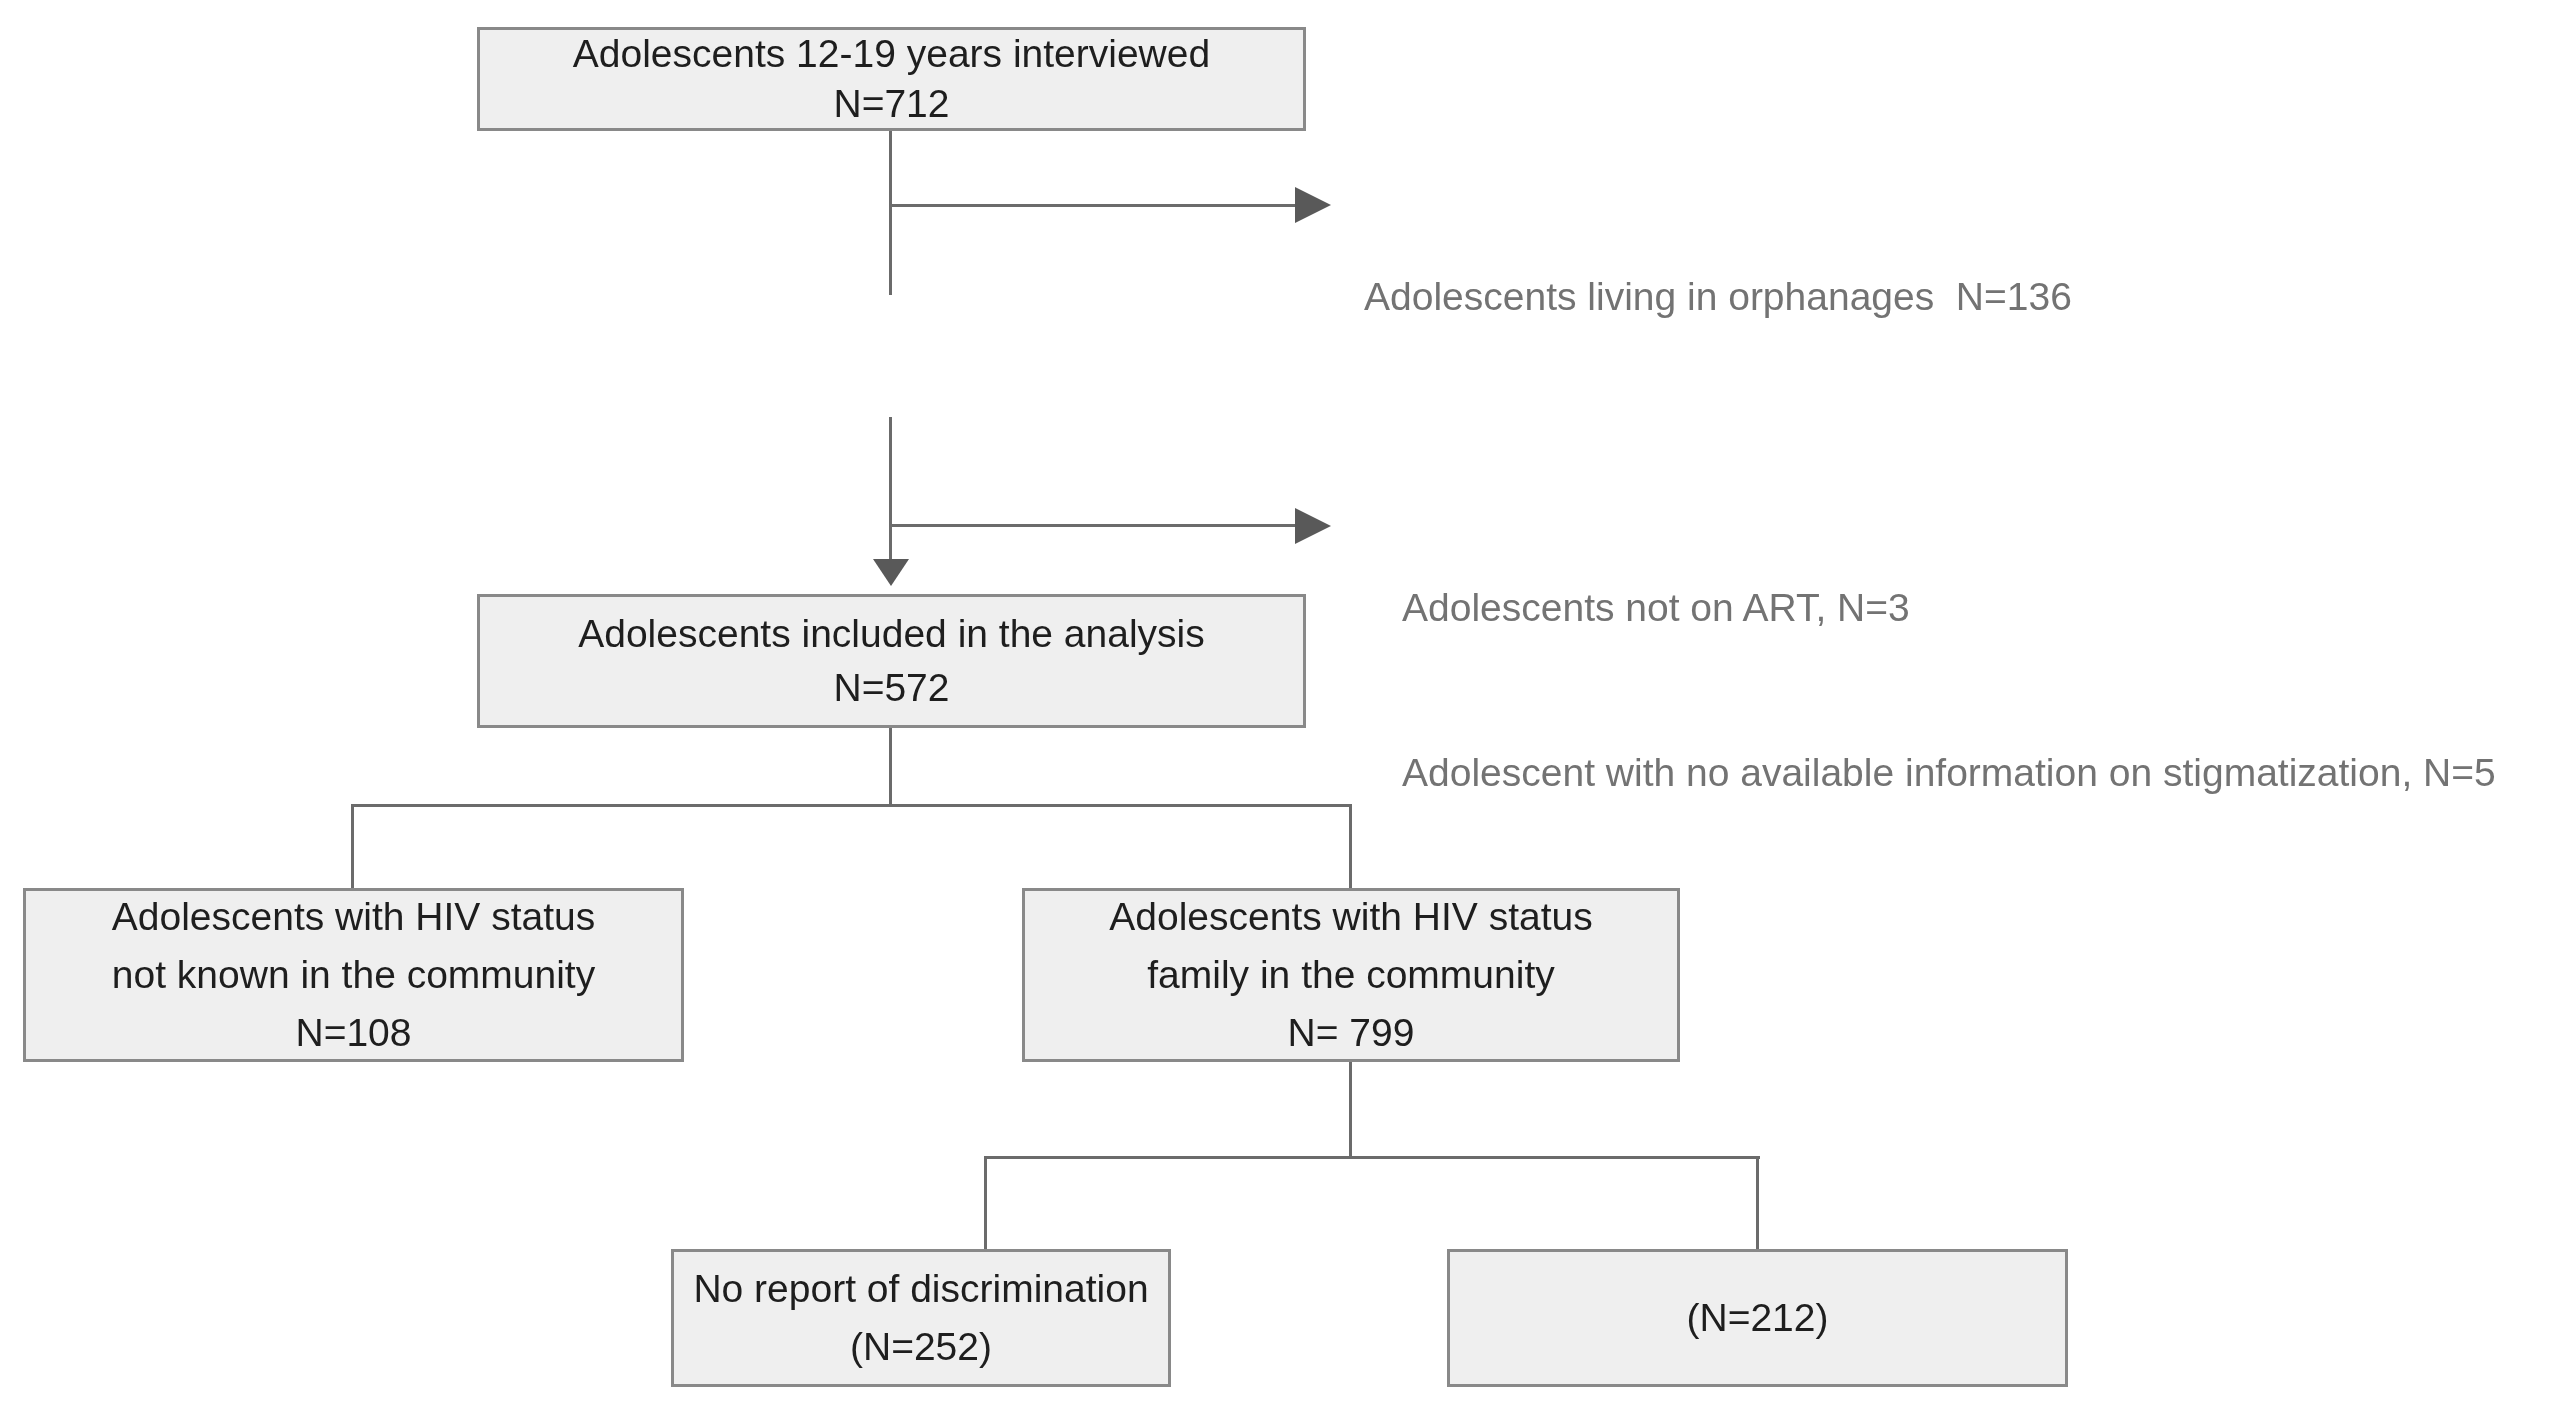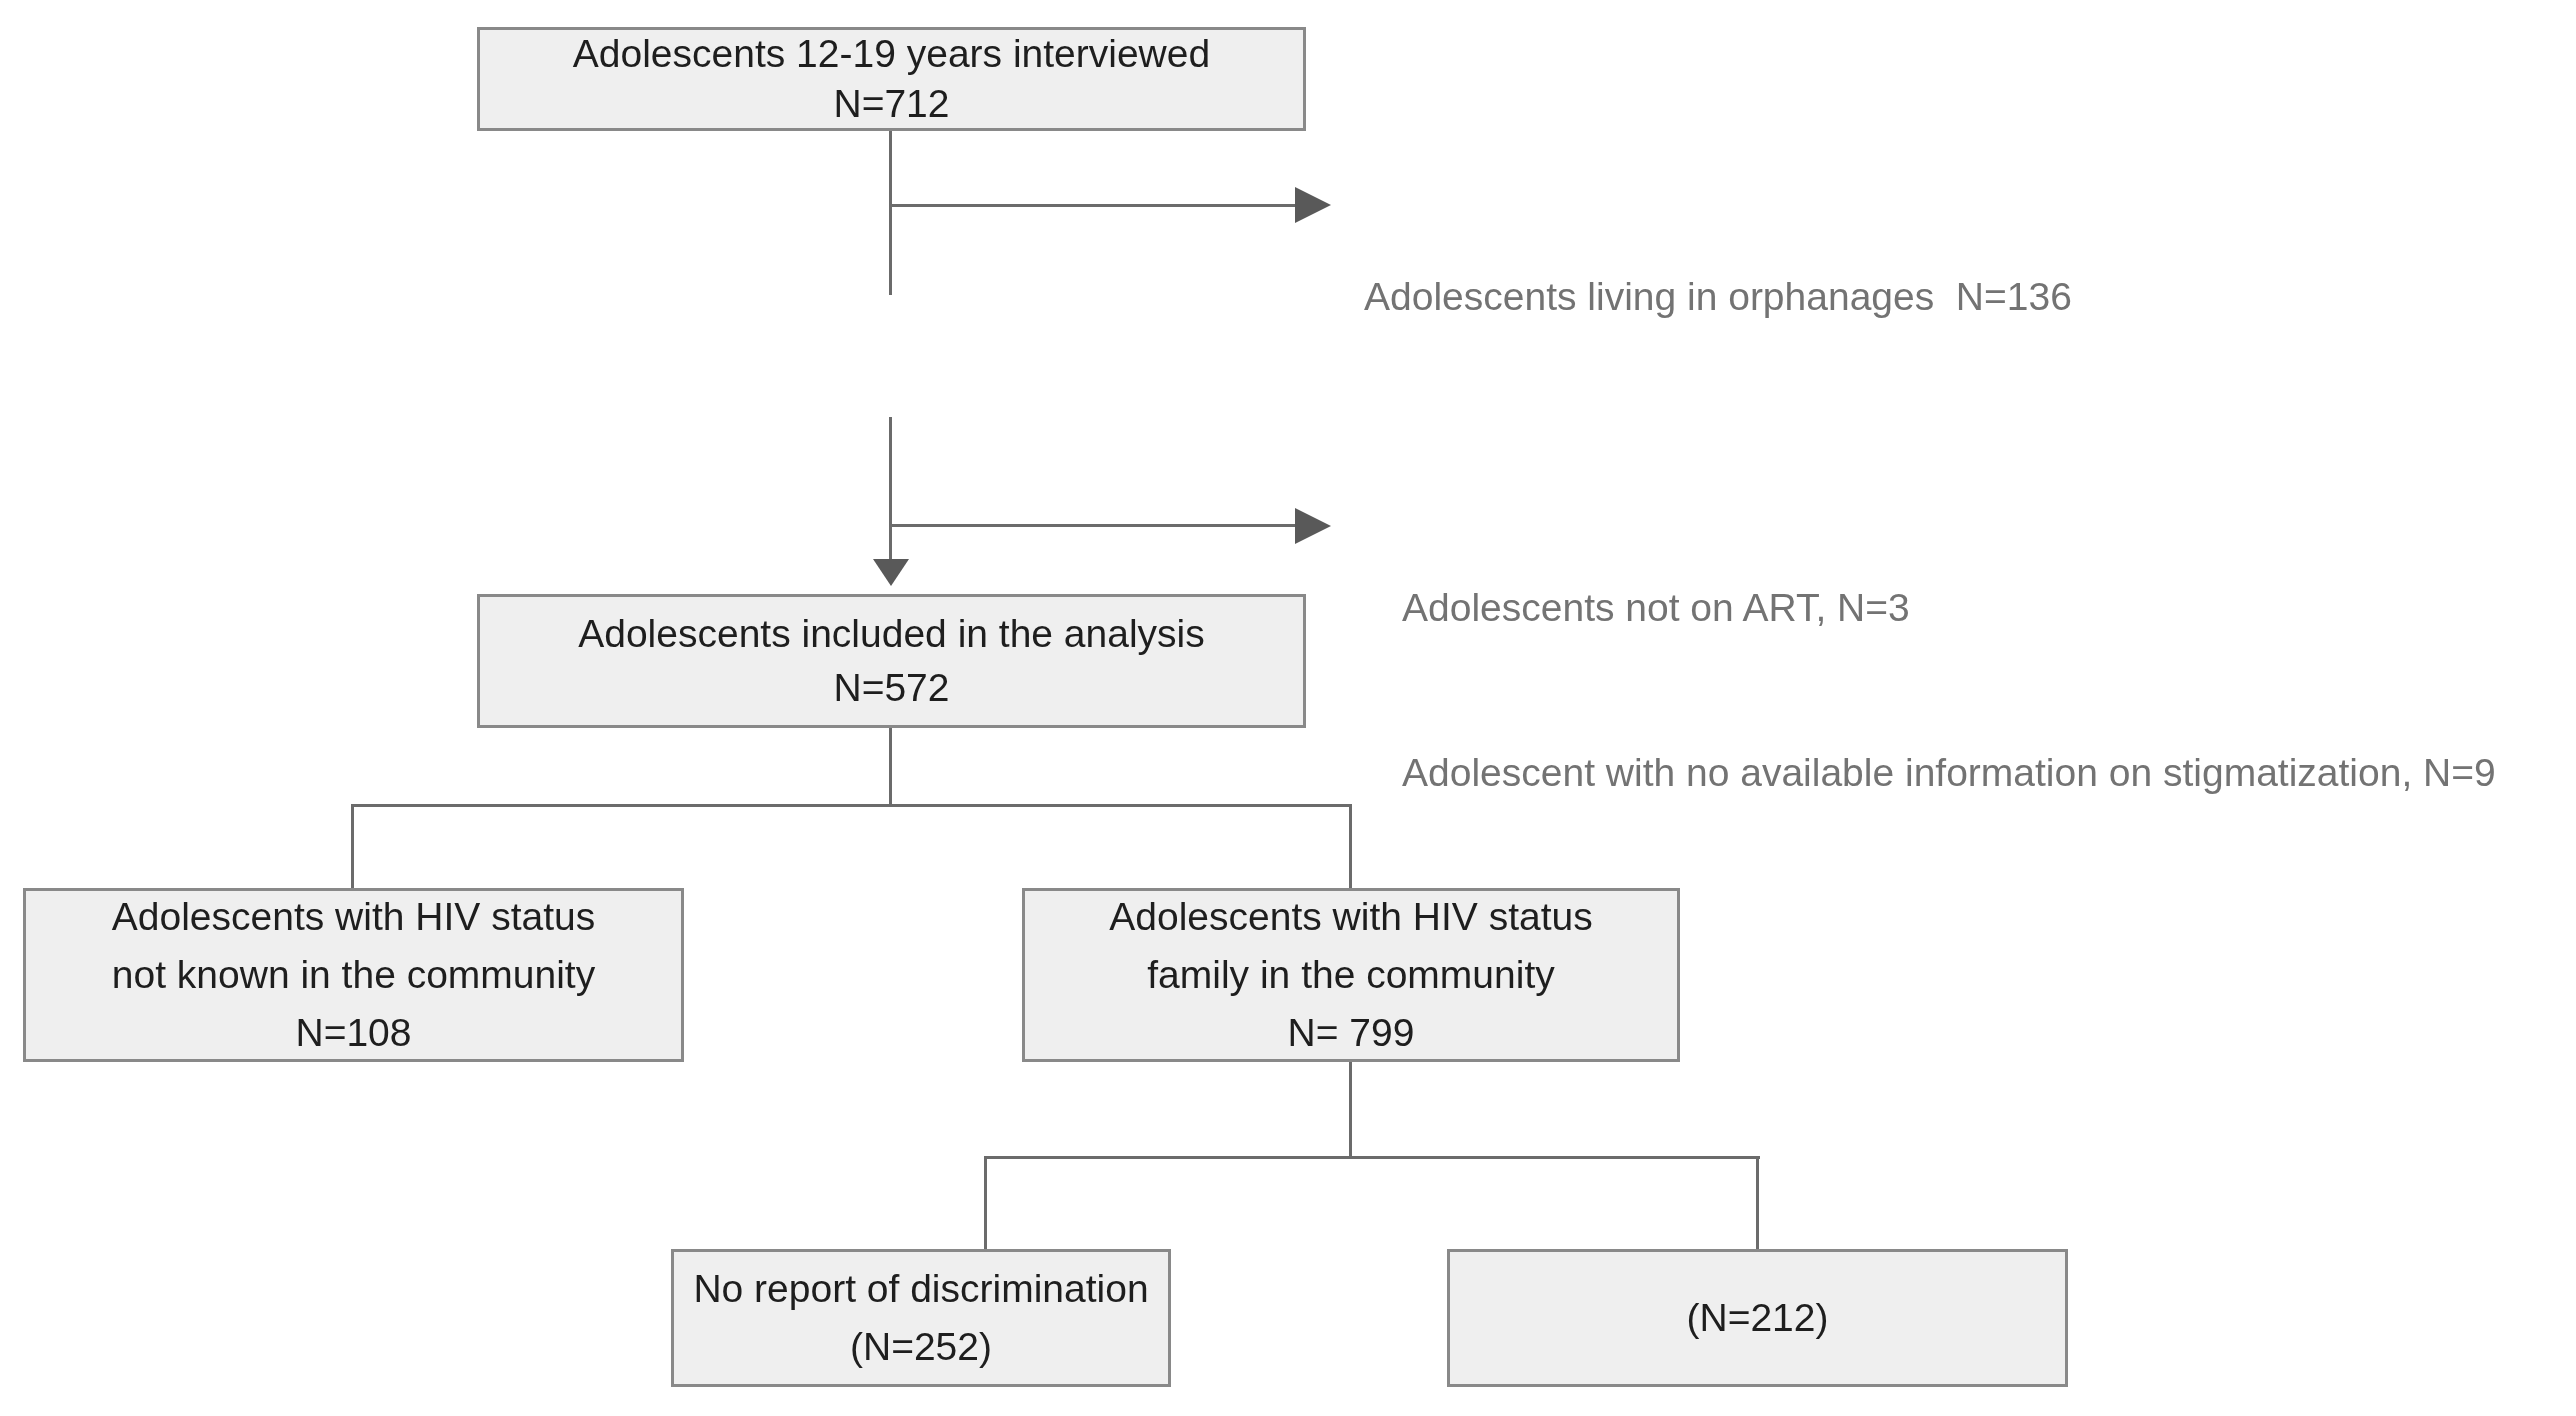--- a/index.html
+++ b/index.html
@@ -118,17 +118,17 @@
   <div class="node" id="box-report">
     <span>(N=212)</span>
   </div>
 
   <div class="sidelabel" id="label-orphanages">
     <div>Adolescents living in orphanages  N=136</div>
   </div>
 
   <div class="sidelabel" id="label-art">
     <div>Adolescents not on ART, N=3</div>
-    <div>Adolescent with no available information on stigmatization, N=9</div>
+    <div>Adolescent with no available information on stigmatization, N=5</div>
   </div>
 
 </div>
 
 
 </body></html>

